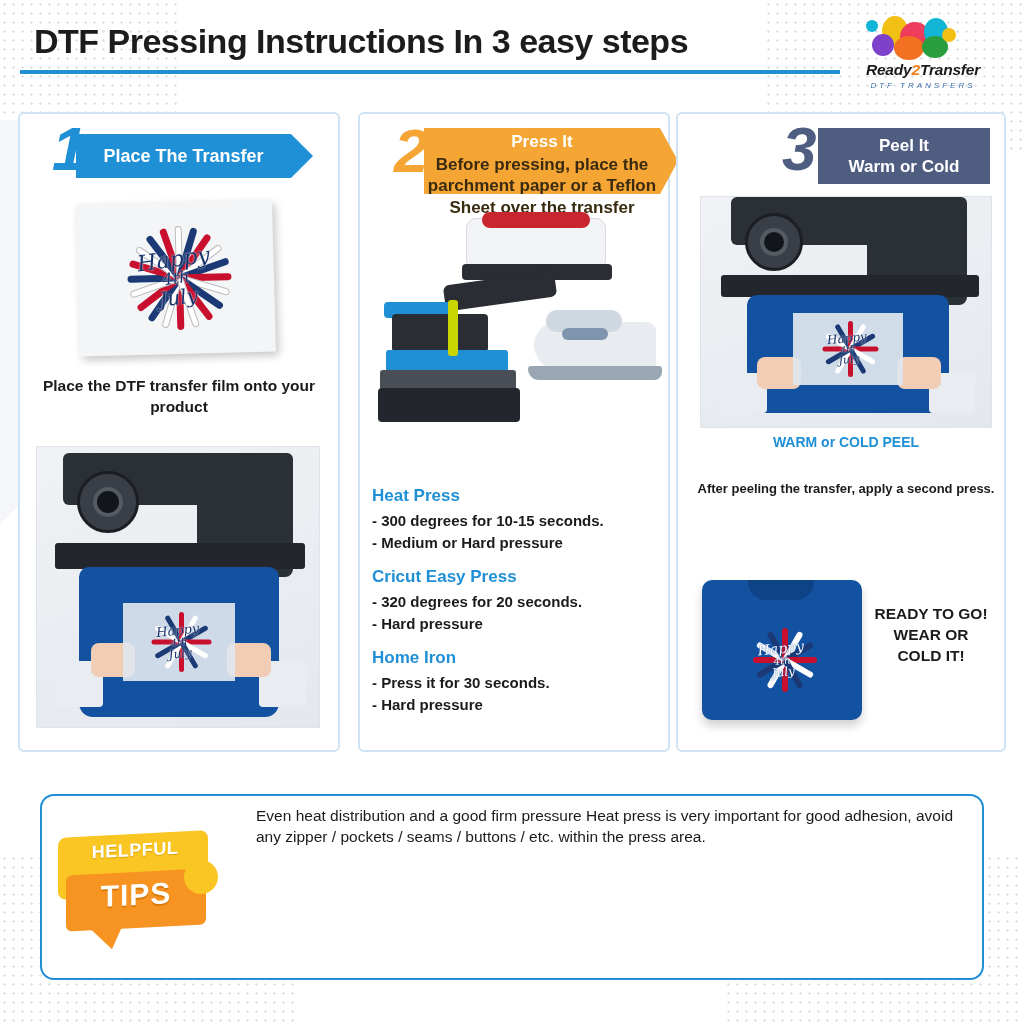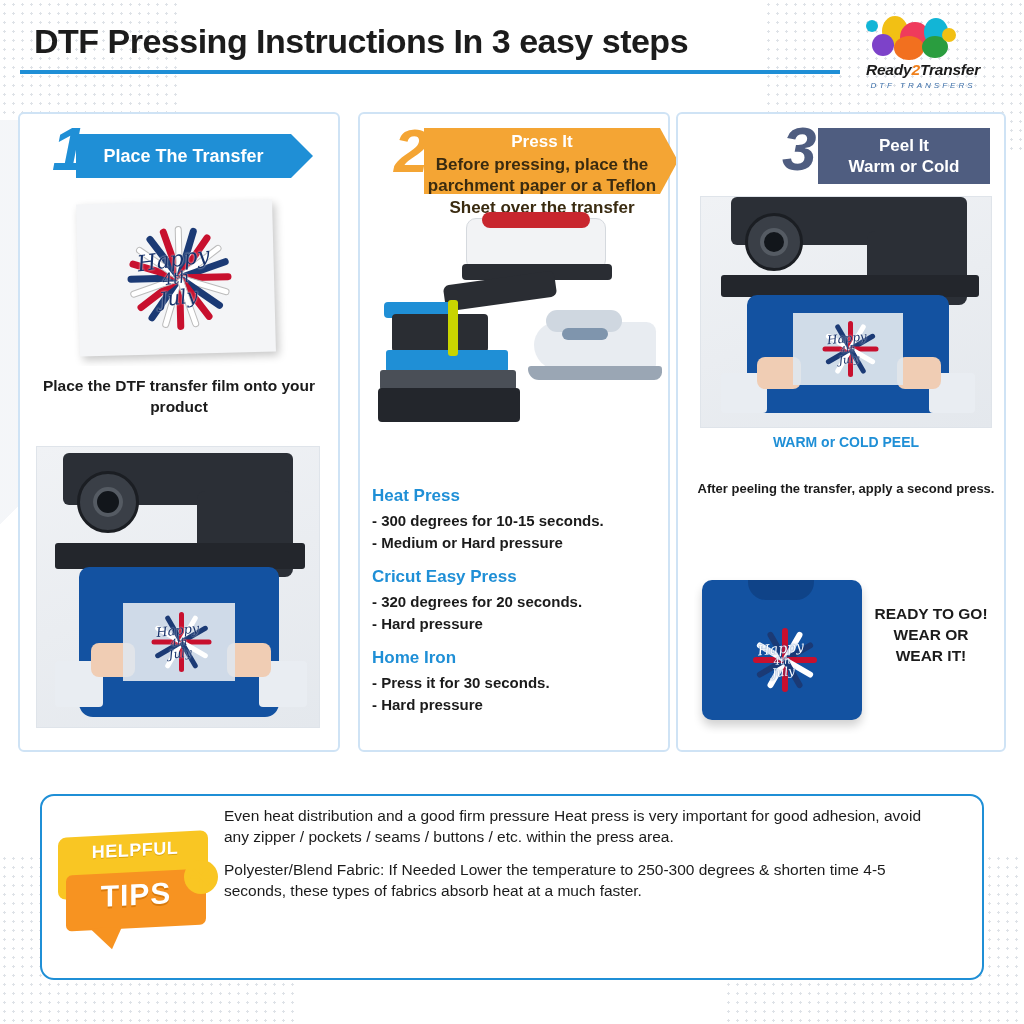--- a/index.html
+++ b/index.html
@@ -182,21 +182,21 @@
     text-shadow:0 2px 0 #d87a0d; transform:skewY(-3deg);
   }
   .sun {
     position:absolute; left:126px; top:44px; width:34px; height:34px;
     border-radius:50%; background:#f9c623;
   }
   .sun i {
     position:absolute; left:50%; top:50%; width:3px; height:22px; background:#f9c623;
     transform-origin:50% 50%; border-radius:2px;
   }
-  .tips-text { position:absolute; left:224px; top:806px; width:724px; }
+  .tips-text { position:absolute; left:256px; top:806px; width:724px; }
   .tips-p { font-size:15.5px; line-height:1.35; color:#1b1b1b; margin:0 0 12px 0; }
 </style>
 </head>
 <body>
 
 <div class="bg-dots tl"></div>
 <div class="bg-dots tr"></div>
 <div class="bg-dots bl"></div>
 <div class="bg-dots br"></div>
 <div class="bg-diag"></div>
@@ -425,33 +425,32 @@
           <div style="font-size:12px;">July</div>
         </div>
       </div>
     </div>
   </div>
 </div>
 
 <div style="position:absolute;left:866px;top:604px;width:130px;text-align:center;font-weight:bold;font-size:15.5px;line-height:1.35;">
   <div>READY TO GO!</div>
   <div>WEAR OR</div>
-  <div>WEAR IT!</div>
+  <div>COLD IT!</div>
 </div>
 
 <div class="tips-box"></div>
 <div class="tips-badge">
   <div class="tips-yellow"></div>
   <div class="tips-word1">HELPFUL</div>
   <div class="tips-orange"></div>
   <div class="tips-word2">TIPS</div>
   <div class="sun">
     <i style="transform:translate(-50%,-50%) rotate(0deg);"></i>
     <i style="transform:translate(-50%,-50%) rotate(45deg);"></i>
     <i style="transform:translate(-50%,-50%) rotate(90deg);"></i>
     <i style="transform:translate(-50%,-50%) rotate(135deg);"></i>
   </div>
 </div>
 
 <div class="tips-text">
   <p class="tips-p">Even heat distribution and a good firm pressure Heat press is very important for good adhesion, avoid any zipper / pockets / seams / buttons / etc. within the press area.</p>
-  <p class="tips-p">Polyester/Blend Fabric: If Needed Lower the temperature to 250-300 degrees &amp; shorten time 4-5 seconds, these types of fabrics absorb heat at a much faster.</p>
 </div>
 
 </body></html>

